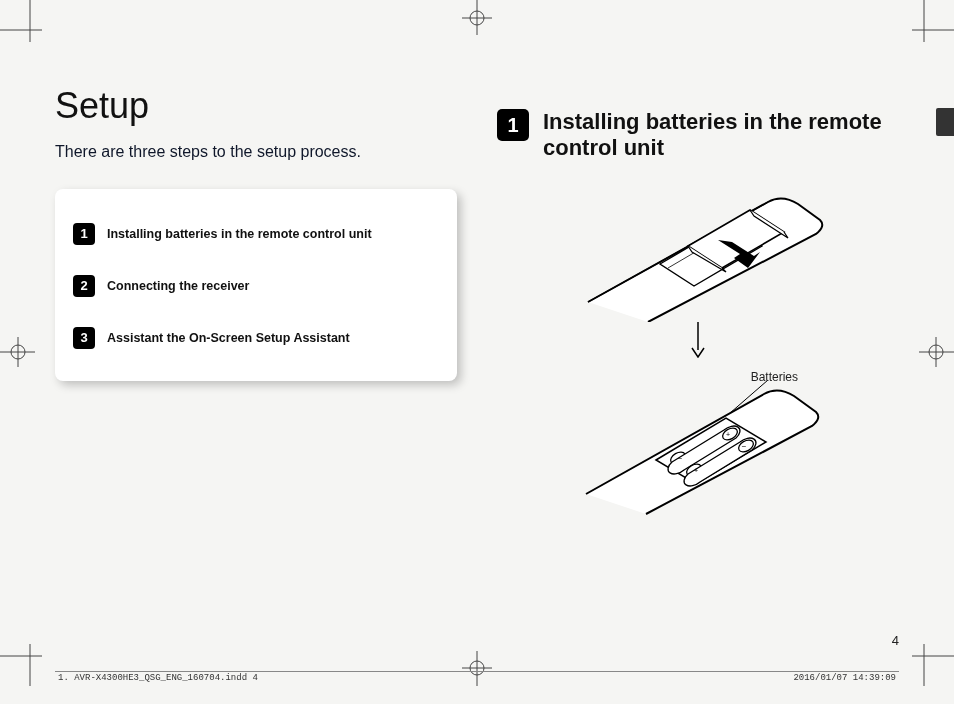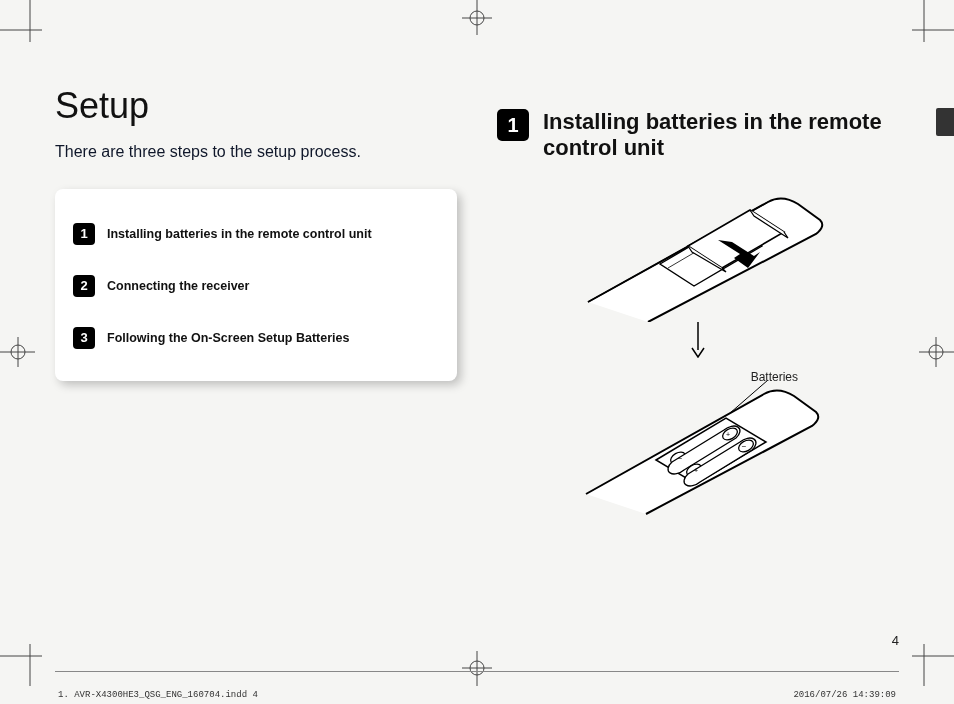--- a/index.html
+++ b/index.html
@@ -150,21 +150,21 @@
     .footer-line {
       position: absolute;
       bottom: 32px;
       left: 55px;
       right: 55px;
       border-top: 1px solid #888;
     }
 
     .footer-text {
       position: absolute;
-      bottom: 4px;
+      bottom: 21px;
       font-size: 9px;
       font-family: 'Courier New', monospace;
       color: #333;
     }
     .footer-left { left: 58px; }
     .footer-right { right: 58px; }
 
   </style>
 </head>
 <body>
@@ -218,21 +218,21 @@
       <div class="step-row">
         <div class="num-badge">1</div>
         <div class="step-text">Installing batteries in the remote control unit</div>
       </div>
       <div class="step-row">
         <div class="num-badge">2</div>
         <div class="step-text">Connecting the receiver</div>
       </div>
       <div class="step-row">
         <div class="num-badge">3</div>
-        <div class="step-text">Following the On-Screen Setup Batteries</div>
+        <div class="step-text">Assistant the On-Screen Setup Assistant</div>
       </div>
     </div>
   </div>
 
   <div class="col">
     <div class="section-header">
       <div class="num-badge large">1</div>
       <h2 class="section-title">Installing batteries in the remote control unit</h2>
     </div>
 
@@ -287,13 +287,13 @@
       </div>
 
     </div>
   </div>
 
 </div>
 
 <div class="page-number">4</div>
 <div class="footer-line"></div>
 <span class="footer-text footer-left">1. AVR-X4300HE3_QSG_ENG_160704.indd   4</span>
-<span class="footer-text footer-right">2016/07/26   14:39:09</span>
+<span class="footer-text footer-right">2016/01/07   14:39:09</span>
 
 </body></html>

